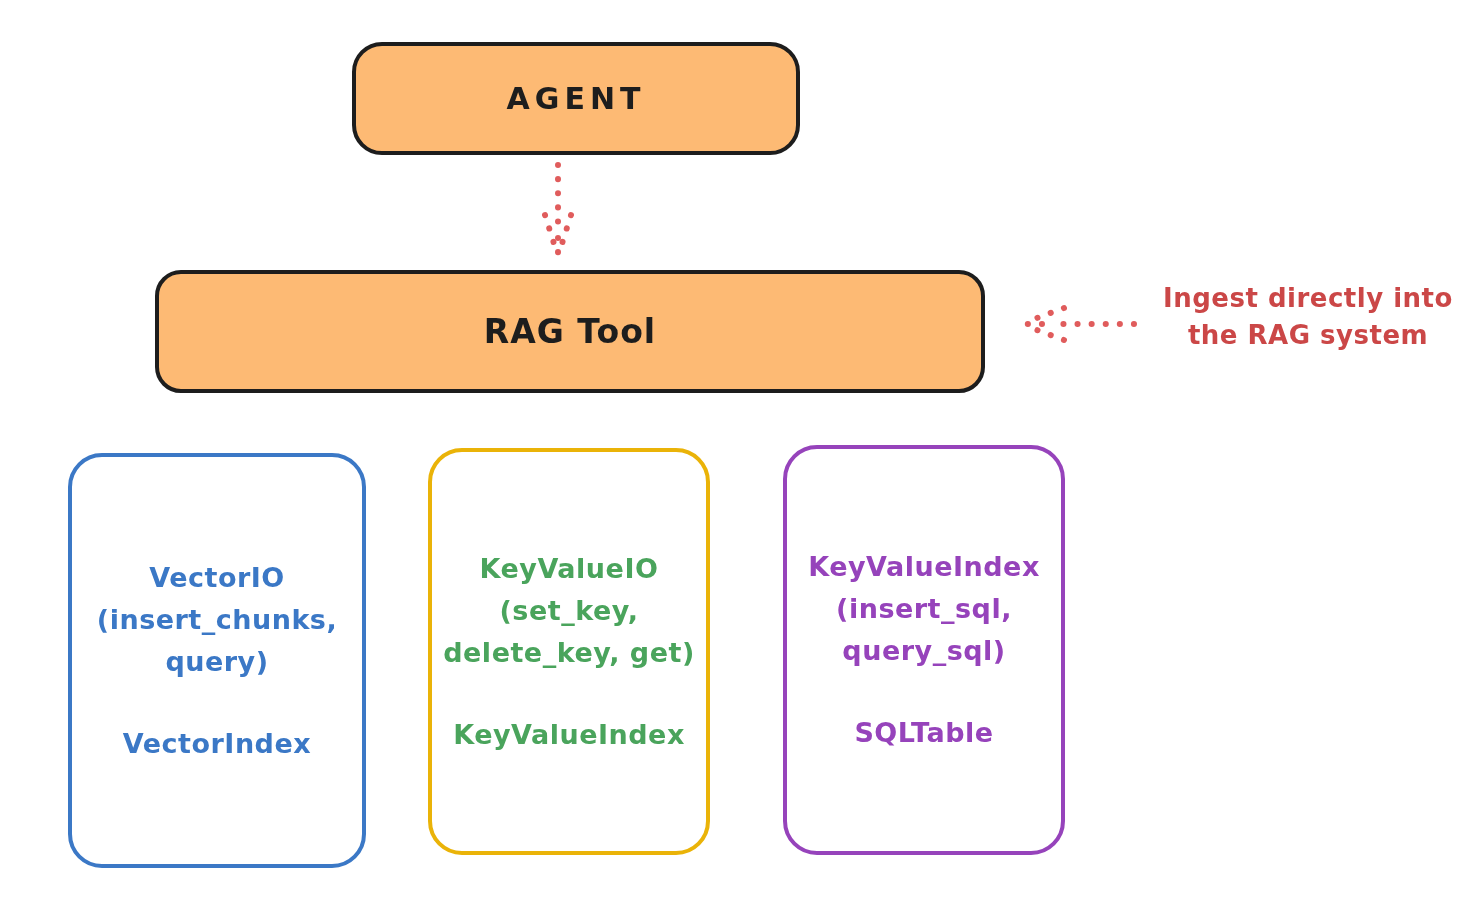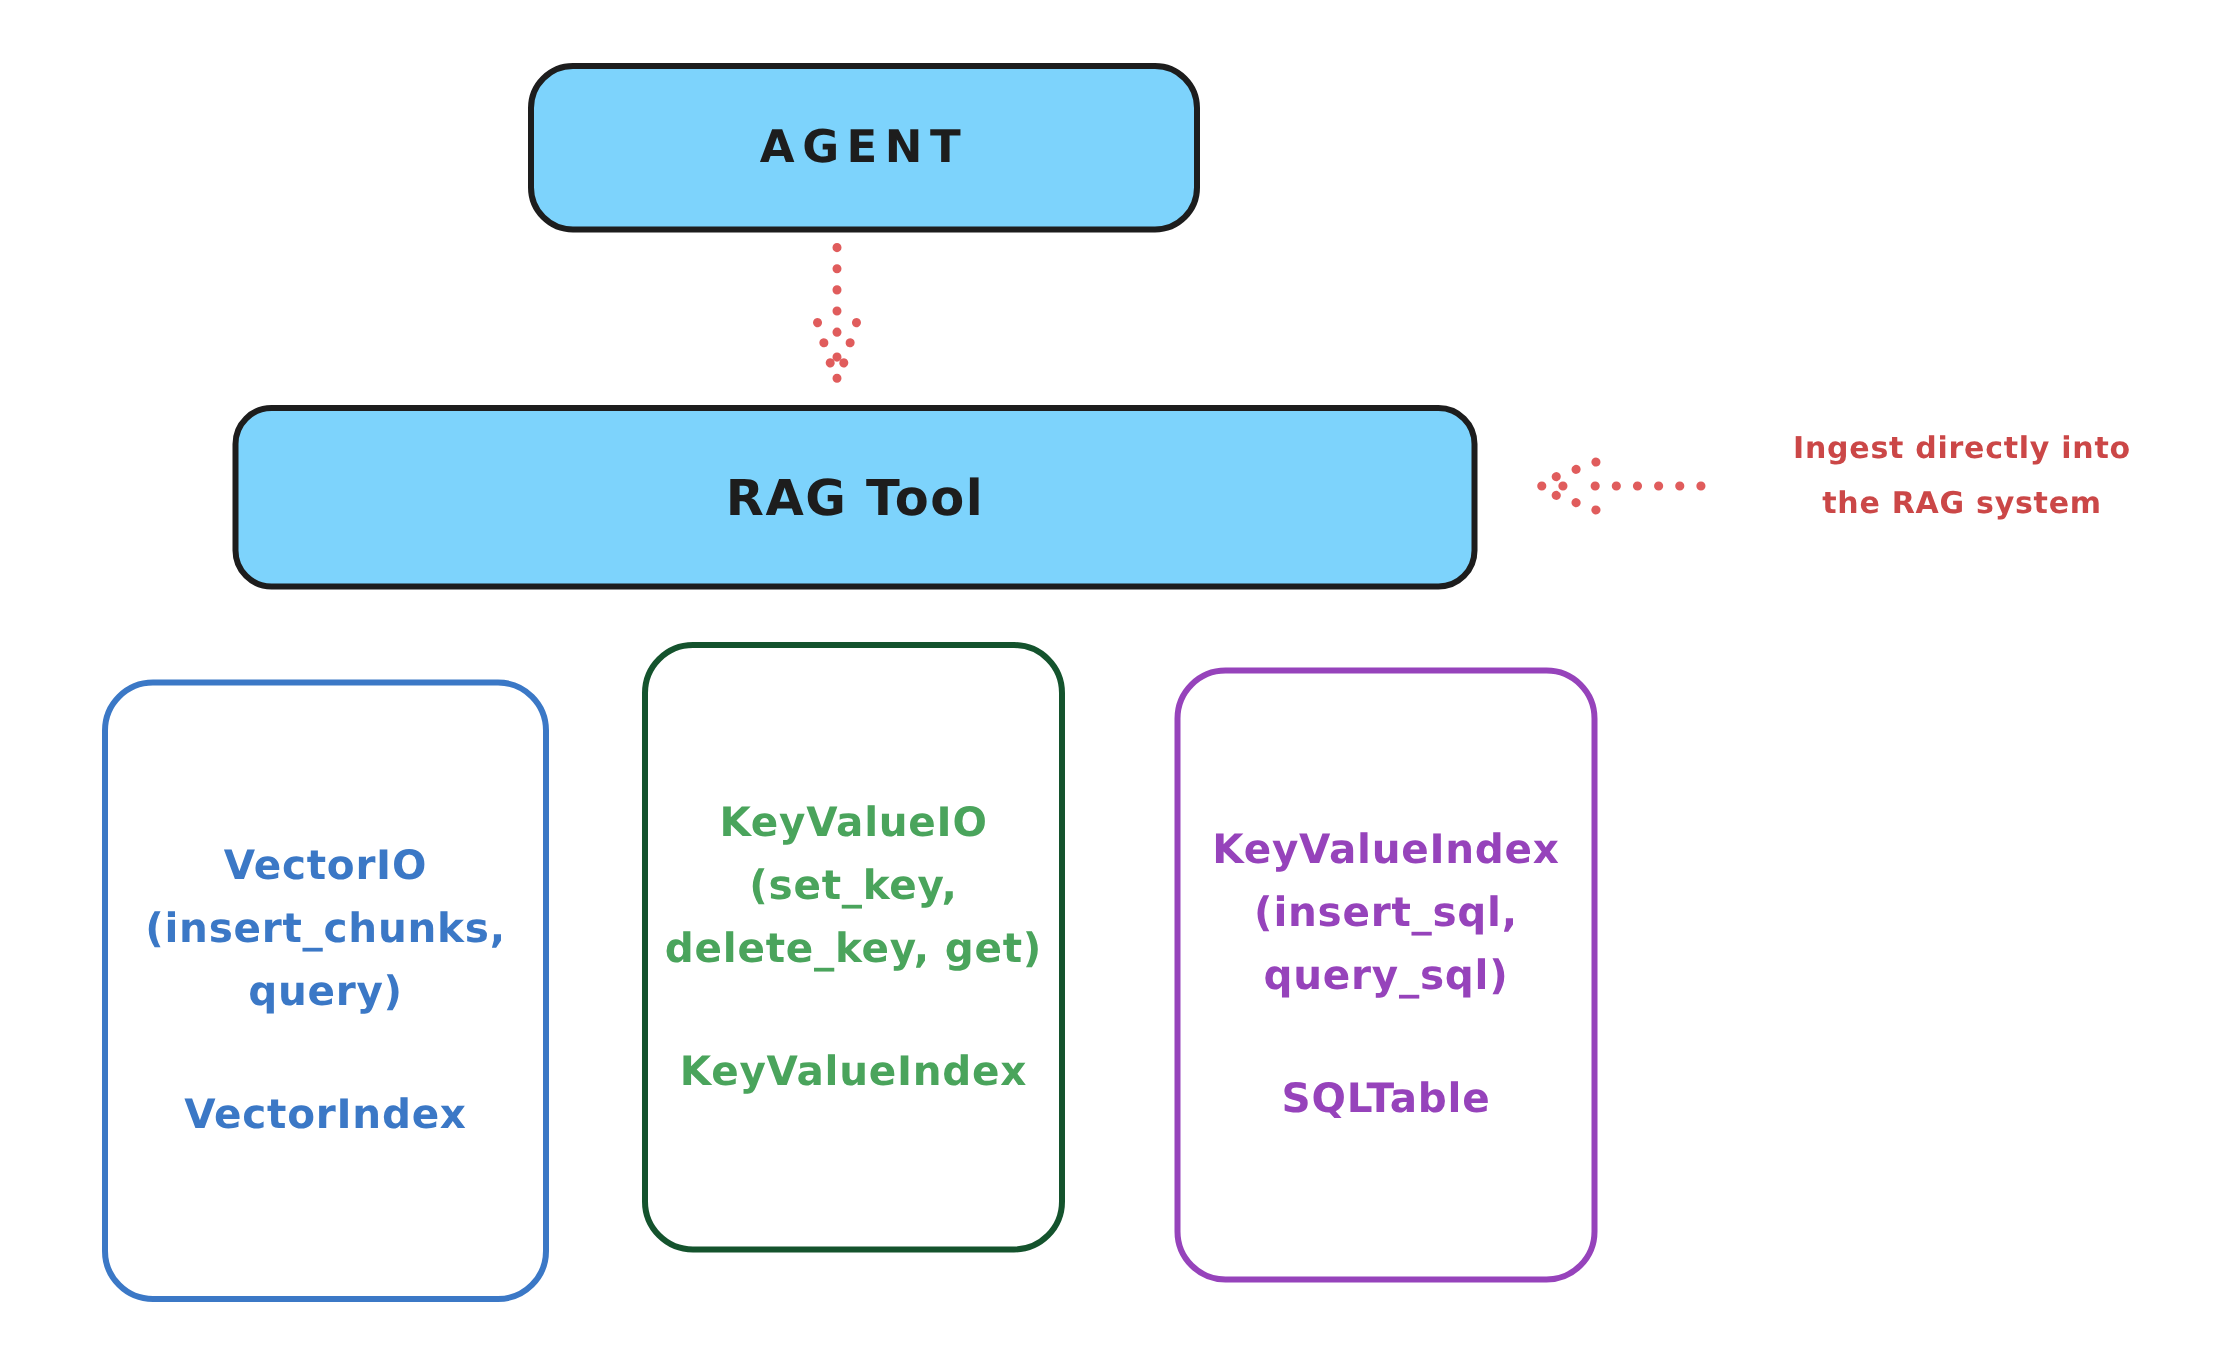--- a/index.html
+++ b/index.html
@@ -7,21 +7,21 @@
   .canvas {
     position: relative;
     width: 1484px;
     height: 910px;
     background: #ffffff;
     overflow: hidden;
     font-family: "DejaVu Sans", "Liberation Sans", sans-serif;
   }
   .node {
     position: absolute;
-    background: #7dd3fc;
+    background: #fdba74;
     display: flex;
     align-items: center;
     justify-content: center;
     text-align: center;
   }
   
   .node-agent {
     left: 352px; top: 42px; width: 448px; height: 113px;
     border: 4px solid #1d1d1d; border-radius: 30px;
     font-size: 30px; font-weight: 700; letter-spacing: 5px; color: #1d1d1d;
@@ -44,35 +44,35 @@
     font-size: 27px;
     font-weight: 600;
     line-height: 42px;
     letter-spacing: 0.5px;
   }
   .io-vector {
     left: 68px; top: 453px; width: 298px; height: 415px;
     border: 4px solid #3b78c6; color: #3b78c6;
   }
   .io-keyvalue {
-    left: 428px; top: 428px; width: 282px; height: 407px;
-    border: 4px solid #14532d; color: #4aa45c;
+    left: 428px; top: 448px; width: 282px; height: 407px;
+    border: 4px solid #eab308; color: #4aa45c;
   }
   .io-relational {
     left: 783px; top: 445px; width: 282px; height: 410px;
     border: 4px solid #9643bb; color: #9643bb;
   }
   .io-index-label { margin-top: 40px; }
   
   .annotation {
     position: absolute;
     left: 1138px; top: 280px; width: 340px;
     text-align: center;
     color: #cb4747;
-    font-size: 20px;
+    font-size: 26px;
     font-weight: 700;
     line-height: 37px;
     letter-spacing: 0.5px;
   }
   .arrow-svg { position: absolute; }
   .arrow-down-svg { left: 539px; top: 160px; }
   .arrow-left-svg { left: 1012px; top: 300px; }
   .dotted {
     fill: none;
     stroke: #e05c5c;

